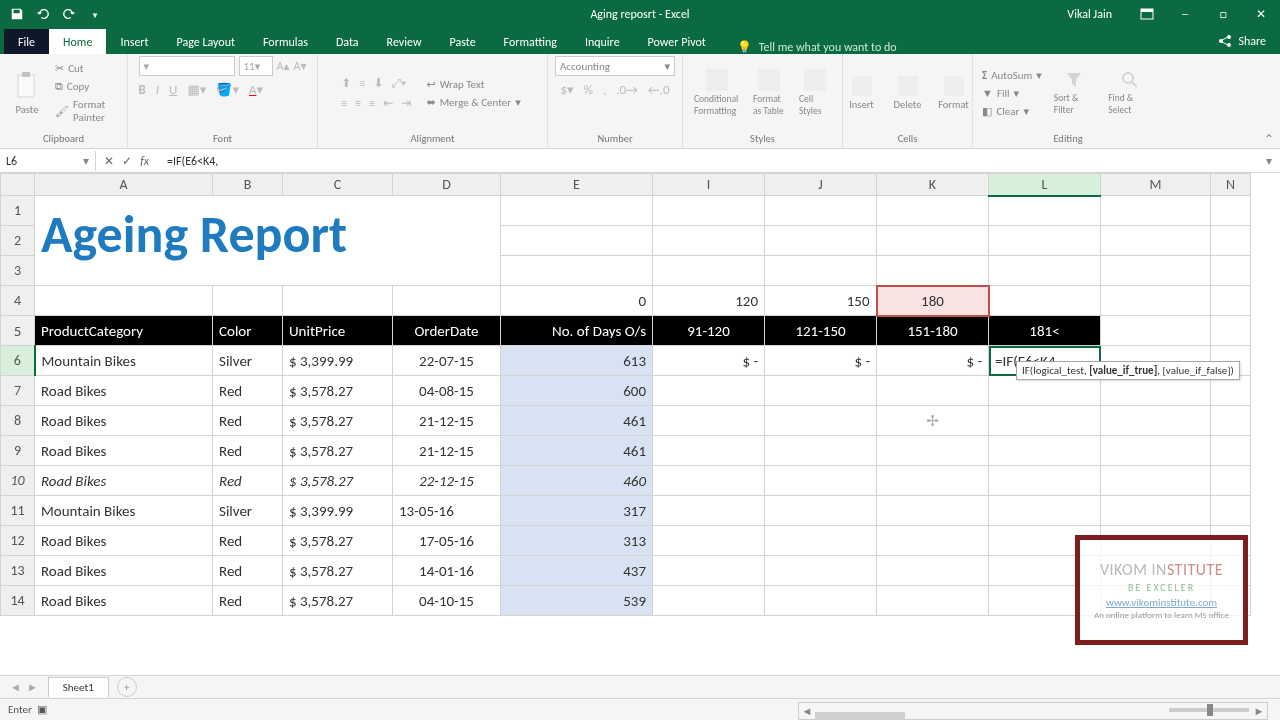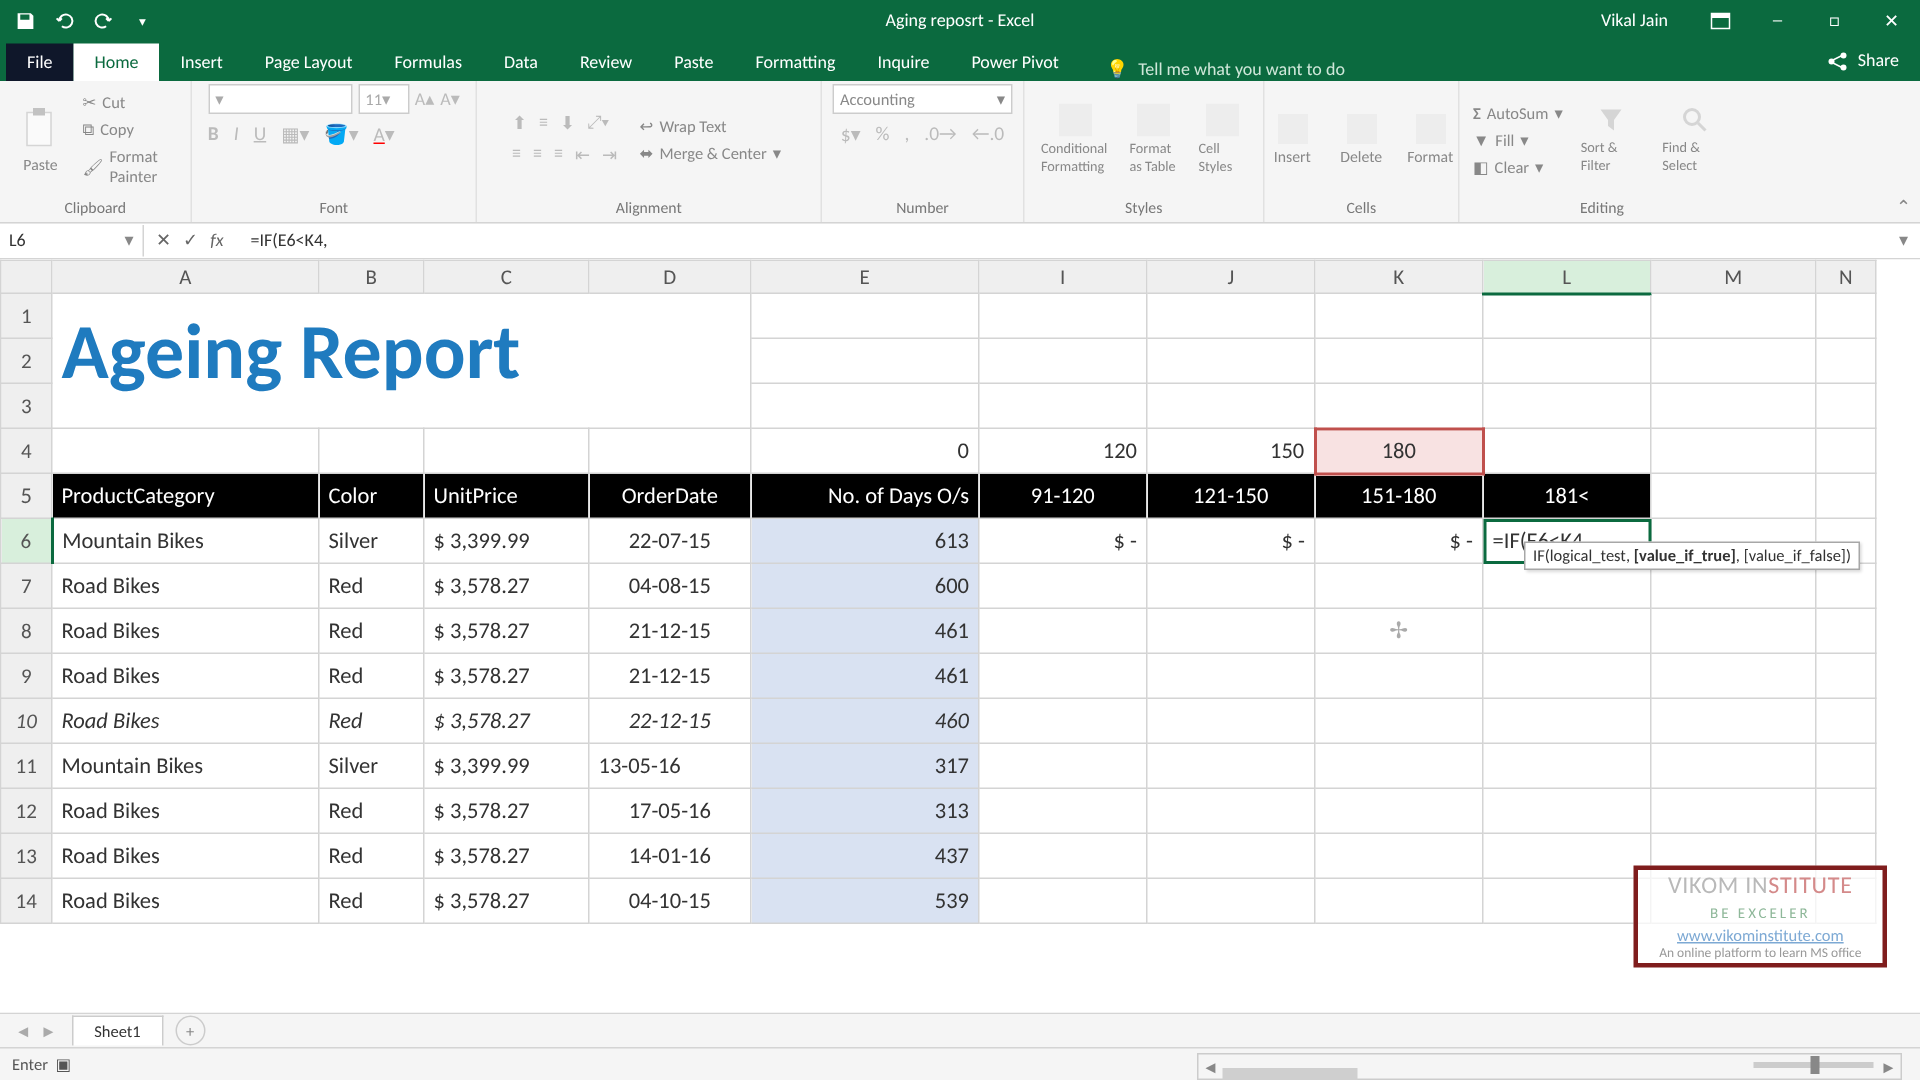--- a/index.html
+++ b/index.html
@@ -44,21 +44,21 @@
 .active-cell{outline:2px solid #0b6a3f;outline-offset:-2px;}
 .ref-cell{border:2px solid #c0504d !important;background:#f8e2e2;}
 .tooltip{position:absolute;background:#fff;border:1px solid #a7a7a7;font-size:11px;padding:2px 5px;color:#333;box-shadow:1px 1px 2px rgba(0,0,0,.15);}
 .sheettabs{height:23px;border-top:1px solid #d4d4d4;display:flex;align-items:center;font-size:11px;background:#f5f5f5;}
 .sheettabs .nav{display:flex;gap:6px;padding:0 10px;color:#aaa;}
 .sheettabs .tab{background:#fff;border:1px solid #ccc;border-bottom:none;padding:3px 14px;margin-top:-1px;}
 .sheettabs .add{width:20px;height:20px;border:1px solid #ccc;border-radius:50%;display:flex;align-items:center;justify-content:center;margin-left:8px;color:#888;}
 .statusbar{height:22px;background:#f5f5f5;border-top:1px solid #d4d4d4;display:flex;align-items:center;font-size:11px;color:#555;padding:0 8px;justify-content:space-between;}
 .statusbar .views{display:flex;gap:6px;align-items:center;}
 .statusbar .views .vb{width:20px;height:16px;border:1px solid #bbb;display:flex;align-items:center;justify-content:center;}
-.watermark{position:absolute;right:22px;bottom:30px;border:3px solid #7f1d1d;background:rgba(255,255,255,.75);padding:1px 14px;text-align:center;font-size:11px;color:#999;}
+.watermark{position:absolute;right:32px;bottom:30px;border:5px solid #7f1d1d;background:rgba(255,255,255,.75);padding:20px 14px;text-align:center;font-size:11px;color:#999;}
 .watermark .l1{font-size:16px;color:#b9b9b9;letter-spacing:.5px;}
 .watermark .l1 .r{color:#d48a8a;}
 .watermark .l2{font-size:10px;color:#8fb89a;letter-spacing:2px;margin:2px 0;}
 .collapse-rib{position:absolute;right:6px;bottom:2px;color:#888;}
 .hscroll{position:absolute;right:12px;bottom:0;height:18px;width:470px;background:#f5f5f5;border:1px solid #ccc;display:flex;align-items:center;}
 .hscroll .tr{width:16px;text-align:center;color:#888;}
 .hscroll .track{flex:1;position:relative;}
 .hscroll .thumb{position:absolute;left:0;width:90px;height:14px;background:#cfcfcf;top:1px;}
 .fontbox{border:1px solid #ccc;background:#fff;height:20px;display:flex;align-items:center;padding:0 4px;color:#aaa;font-size:11px;}
 .numfmt{border:1px solid #ccc;background:#fff;height:20px;width:120px;display:flex;align-items:center;justify-content:space-between;padding:0 4px;color:#888;font-size:11px;}

